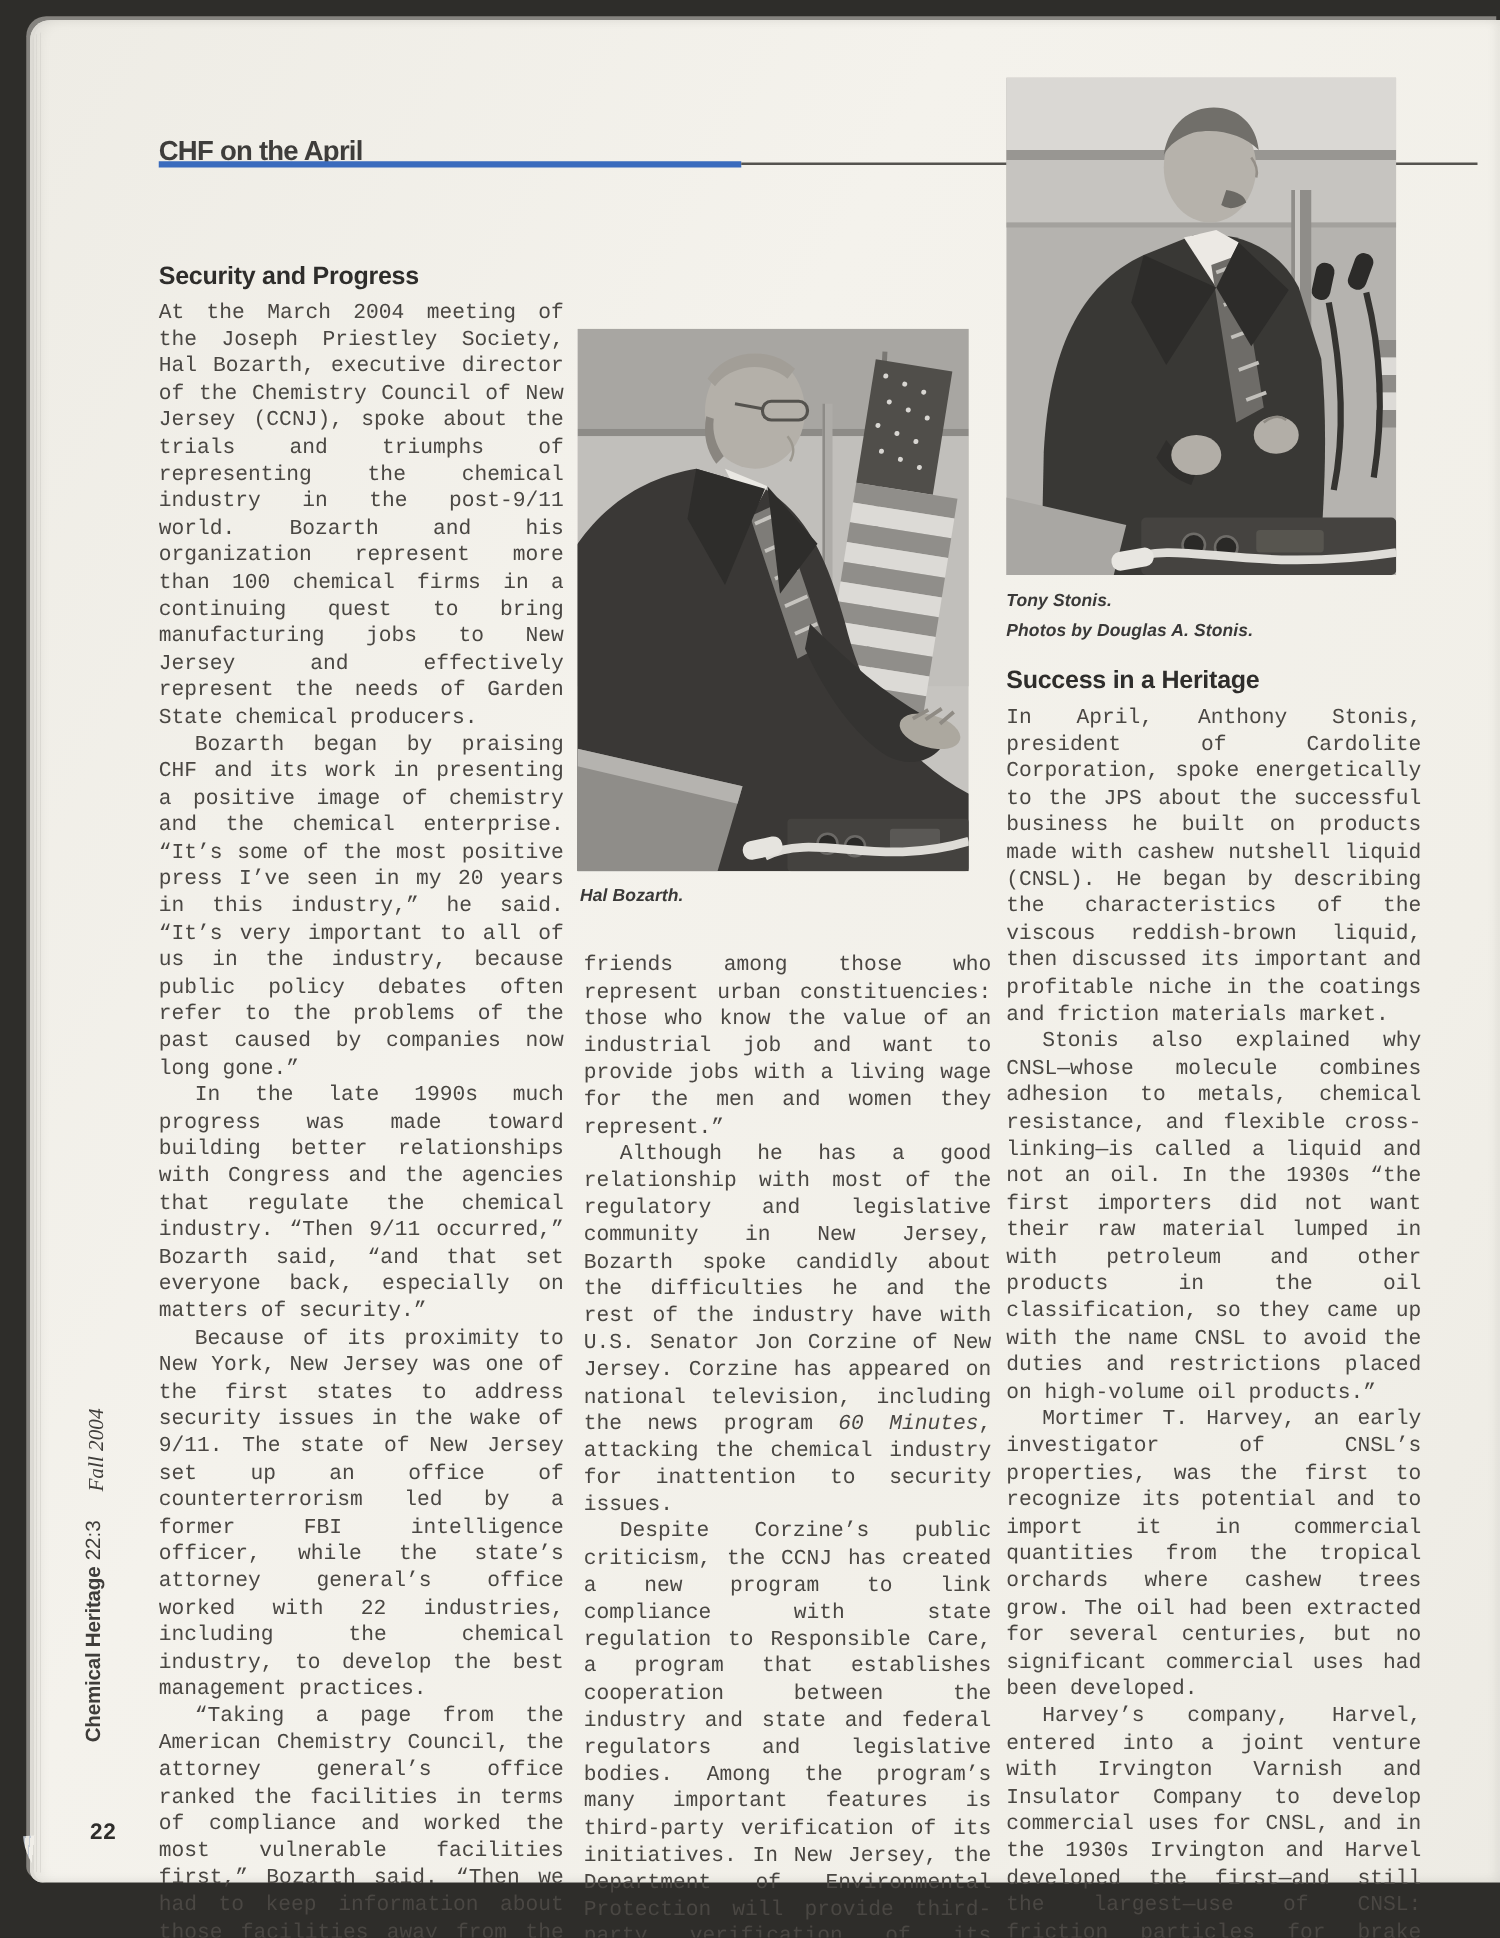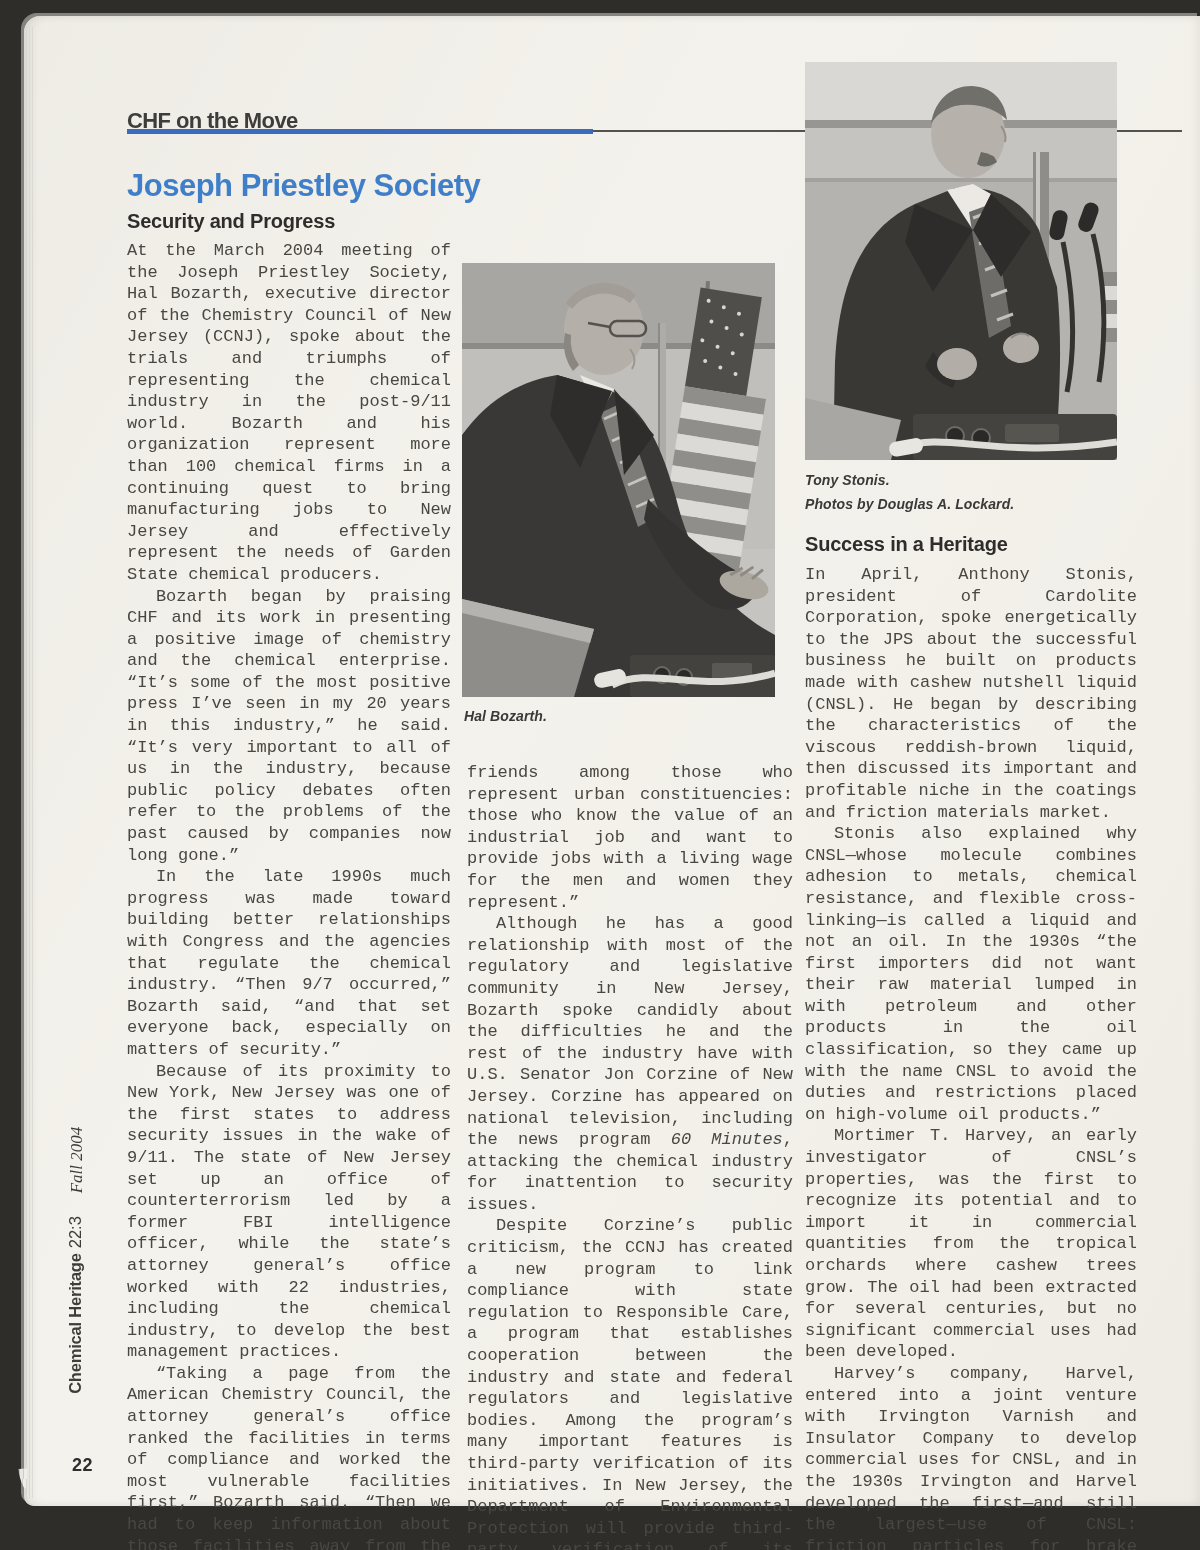--- a/index.html
+++ b/index.html
@@ -80,31 +80,30 @@
   }
 </style>
 </head>
 <body>
 
 <div class="scan">
   <div class="page">
     <div class="edge-lines"></div>
     <div class="curl"></div>
 
-    <div class="kicker">CHF on the Move</div>
+    <div class="kicker">CHF on the April</div>
     <div class="rule-blue"></div>
     <div class="rule-thin"></div>
 
-    <h1 class="title">Joseph Priestley Society</h1>
     <h2 class="subhead sub1">Security and Progress</h2>
 
     <div class="col col1">
       <p>At the March 2004 meeting of the Joseph Priestley Society, Hal Bozarth, executive director of the Chemistry Council of New Jersey (CCNJ), spoke about the trials and triumphs of representing the chemical industry in the post-9/11 world. Bozarth and his organization represent more than 100 chemical firms in a continuing quest to bring manufacturing jobs to New Jersey and effectively represent the needs of Garden State chemical producers.</p>
       <p>Bozarth began by praising CHF and its work in presenting a positive image of chemistry and the chemical enterprise. “It’s some of the most positive press I’ve seen in my 20 years in this industry,” he said. “It’s very important to all of us in the industry, because public policy debates often refer to the problems of the past caused by companies now long gone.”</p>
-      <p>In the late 1990s much progress was made toward building better relationships with Congress and the agencies that regulate the chemical industry. “Then 9/7 occurred,” Bozarth said, “and that set everyone back, especially on matters of security.”</p>
+      <p>In the late 1990s much progress was made toward building better relationships with Congress and the agencies that regulate the chemical industry. “Then 9/11 occurred,” Bozarth said, “and that set everyone back, especially on matters of security.”</p>
       <p>Because of its proximity to New York, New Jersey was one of the first states to address security issues in the wake of 9/11. The state of New Jersey set up an office of counterterrorism led by a former FBI intelligence officer, while the state’s attorney general’s office worked with 22 industries, including the chemical industry, to develop the best management practices.</p>
       <p>“Taking a page from the American Chemistry Council, the attorney general’s office ranked the facilities in terms of compliance and worked the most vulnerable facilities first,” Bozarth said. “Then we had to keep information about those facilities away from the terrorists. Many reporters called for information about these facilities, but we explained to each one the need to protect sensitive security information.”</p>
     </div>
 
     <figure class="photo1">
       <svg viewBox="0 0 313 434" width="313" height="434" xmlns="http://www.w3.org/2000/svg">
         <rect width="313" height="434" fill="#c6c4c0"></rect>
         <rect width="313" height="80" fill="#a8a6a2"></rect>
         <rect y="80" width="313" height="6" fill="#8d8b87"></rect>
         <rect y="86" width="313" height="200" fill="#c1bfbb"></rect>
@@ -210,21 +209,21 @@
         <rect x="108" y="352" width="204" height="46" rx="4" fill="#454340"></rect>
         <circle cx="150" cy="374" r="9" fill="#2a2927" stroke="#6e6c68" stroke-width="2"></circle>
         <circle cx="176" cy="376" r="9" fill="#2a2927" stroke="#6e6c68" stroke-width="2"></circle>
         <rect x="200" y="362" width="54" height="18" rx="3" fill="#57554f"></rect>
         <path d="M96,386 C140,368 190,398 312,380" stroke="#dfddd8" stroke-width="7" fill="none"></path>
         <rect x="84" y="378" width="34" height="15" rx="7" fill="#e8e6e1" transform="rotate(-10 100 385)"></rect>
       </svg>
     </figure>
     <div class="caption cap2">
       <div>Tony Stonis.</div>
-      <div>Photos by Douglas A. Lockard.</div>
+      <div>Photos by Douglas A. Stonis.</div>
     </div>
 
     <h2 class="subhead sub2">Success in a Heritage</h2>
 
     <div class="col col3">
       <p>In April, Anthony Stonis, president of Cardolite Corporation, spoke energetically to the JPS about the successful business he built on products made with cashew nutshell liquid (CNSL). He began by describing the characteristics of the viscous reddish-brown liquid, then discussed its important and profitable niche in the coatings and friction materials market.</p>
       <p>Stonis also explained why CNSL—whose molecule combines adhesion to metals, chemical resistance, and flexible cross-linking—is called a liquid and not an oil. In the 1930s “the first importers did not want their raw material lumped in with petroleum and other products in the oil classification, so they came up with the name CNSL to avoid the duties and restrictions placed on high-volume oil products.”</p>
       <p>Mortimer T. Harvey, an early investigator of CNSL’s properties, was the first to recognize its potential and to import it in commercial quantities from the tropical orchards where cashew trees grow. The oil had been extracted for several centuries, but no significant commercial uses had been developed.</p>
       <p>Harvey’s company, Harvel, entered into a joint venture with Irvington Varnish and Insulator Company to develop commercial uses for CNSL, and in the 1930s Irvington and Harvel developed the first—and still the largest—use of CNSL: friction particles for brake linings for trains, planes, automobiles, and trucks. The partners also created coatings and drying oils, but none of these</p>
     </div>

